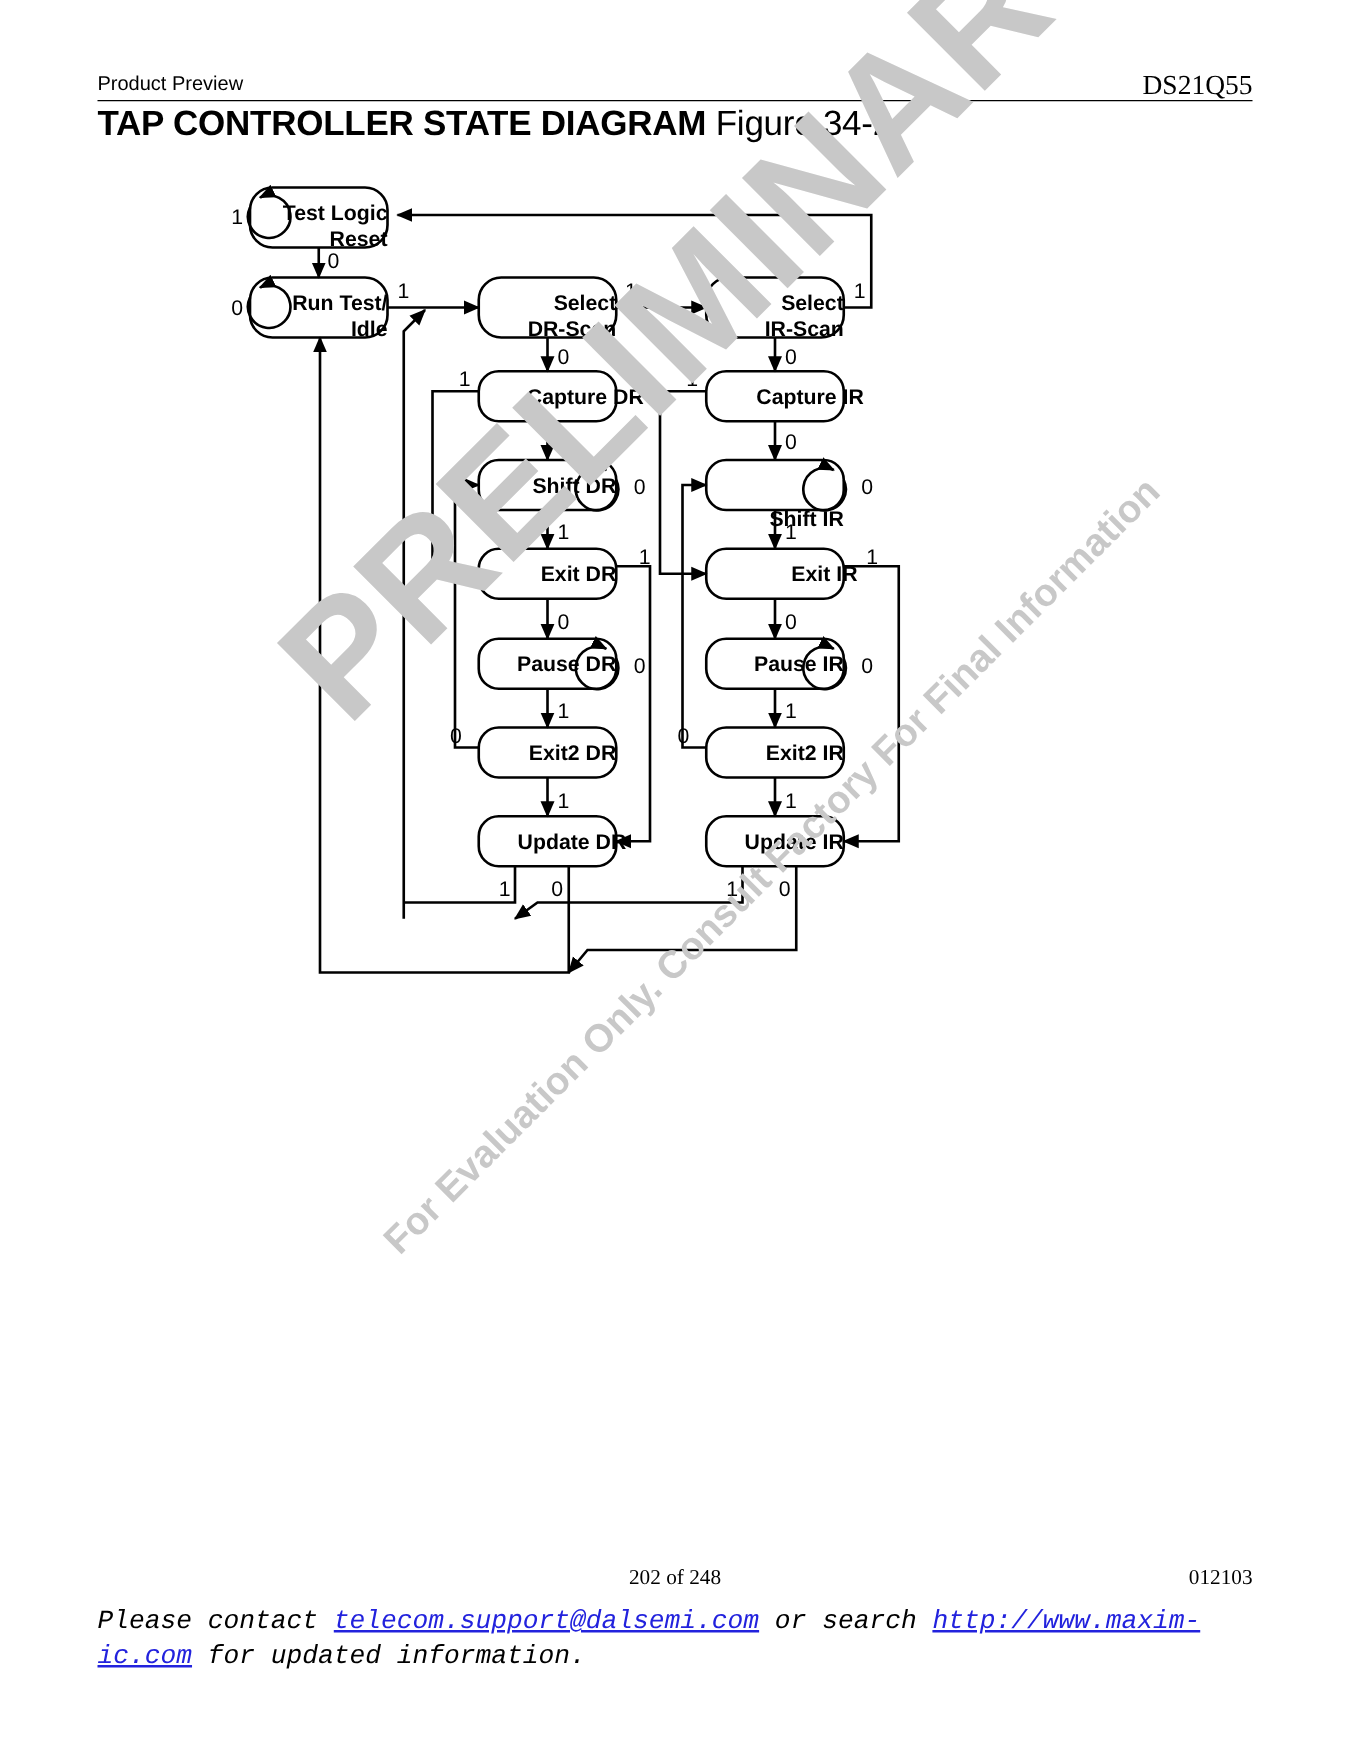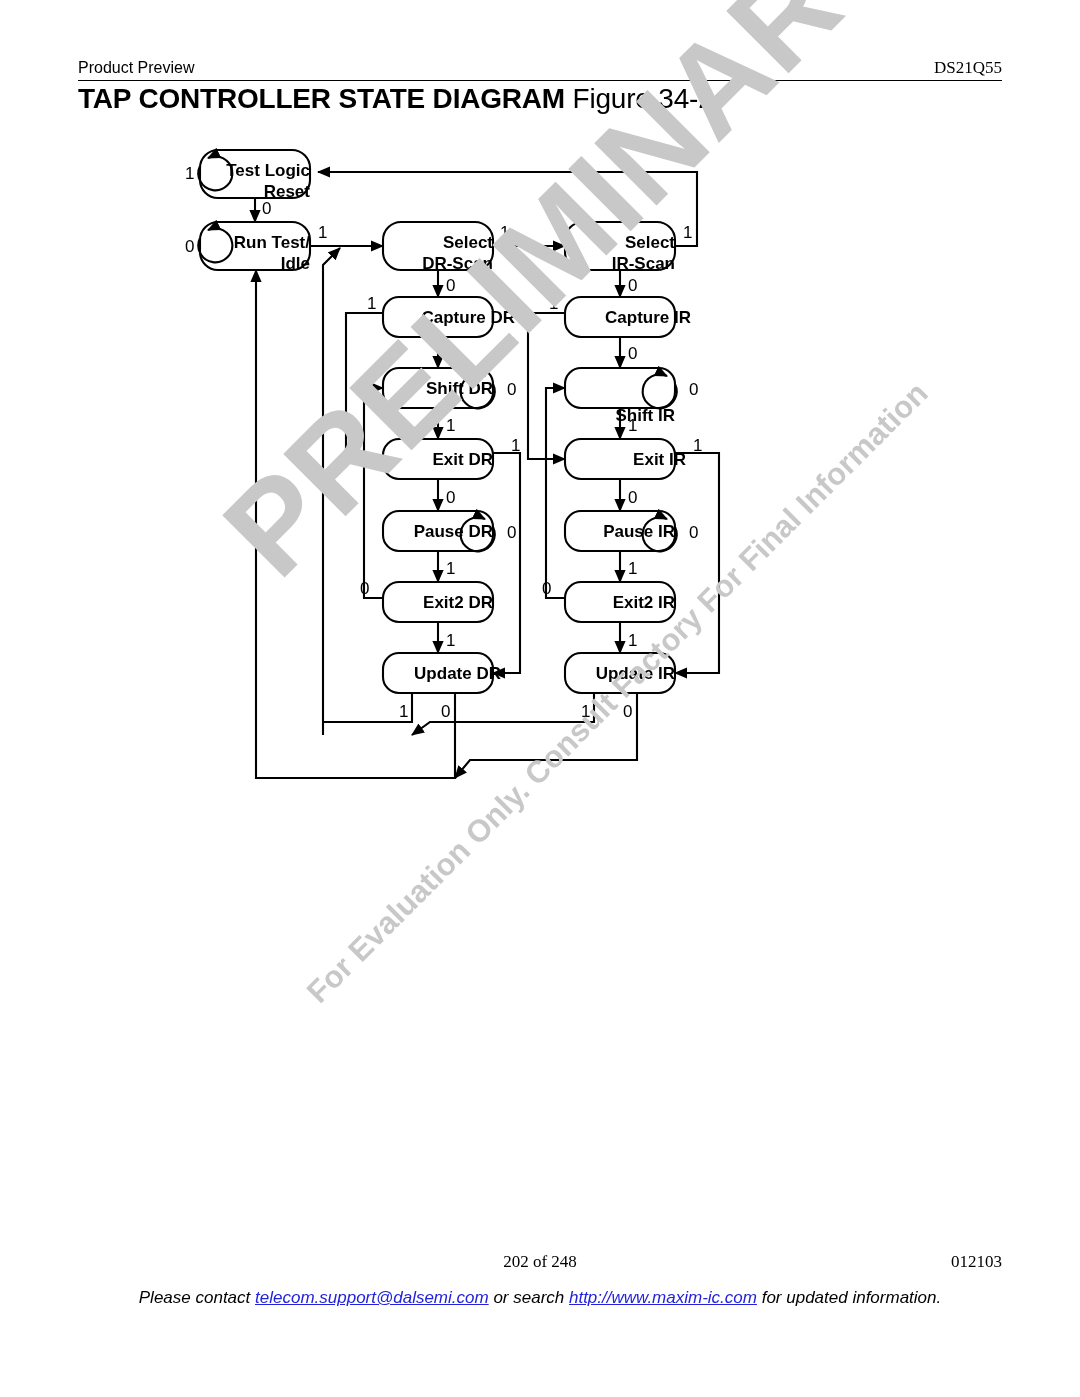--- a/index.html
+++ b/index.html
@@ -32,21 +32,21 @@
     font-family: Liberation Sans, sans-serif;
     font-size: 16px;
     line-height: 20px;
     white-space: nowrap;
   }
   #header-right {
     position: absolute;
     right: 0;
     top: 0;
     font-family: "Liberation Serif", serif;
-    font-size: 17px;
+    font-size: 22px;
     line-height: 20px;
     white-space: nowrap;
     margin-left: 48px;
   }
   #header-rule {
     position: absolute;
     left: 0;
     top: 22px;
     width: 924px;
     height: 0;
@@ -161,24 +161,24 @@
   #footer-docdate {
     position: absolute;
     right: 0;
     top: 0;
   }
   #footer-contact {
     position: absolute;
     left: 78px;
     top: 1284px;
     width: 924px;
-    text-align: center;
-    font-family: Liberation Sans, sans-serif;
+    text-align: left;
+    font-family: Liberation Mono, monospace;
     font-style: italic;
-    font-size: 17px;
+    font-size: 21px;
     line-height: 28px;
   }
   #footer-contact a,
   #footer-contact .linklike {
     color: #2222dd;
     text-decoration: underline;
   }
 </style>
 </head>
 <body>

